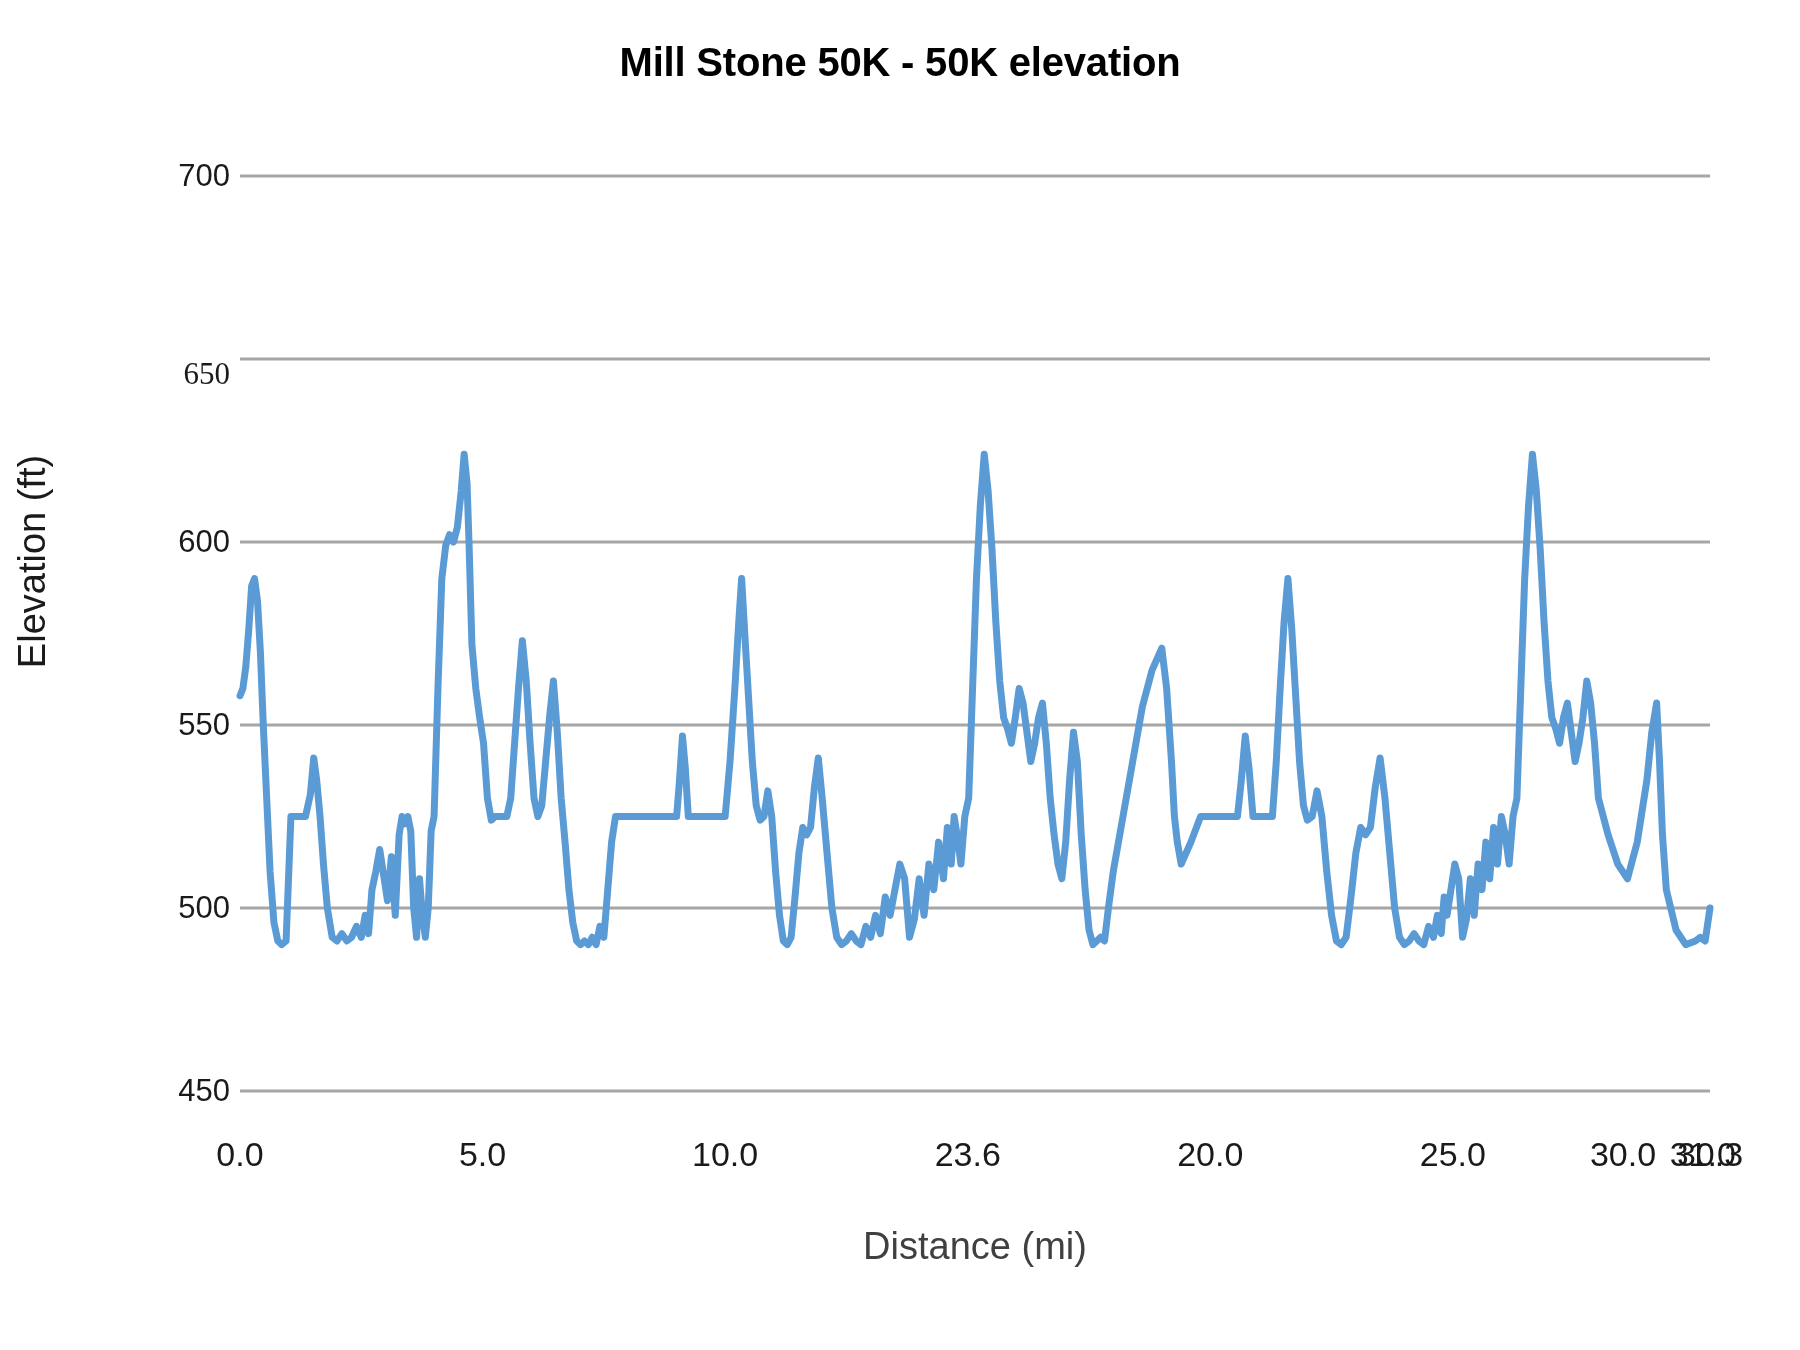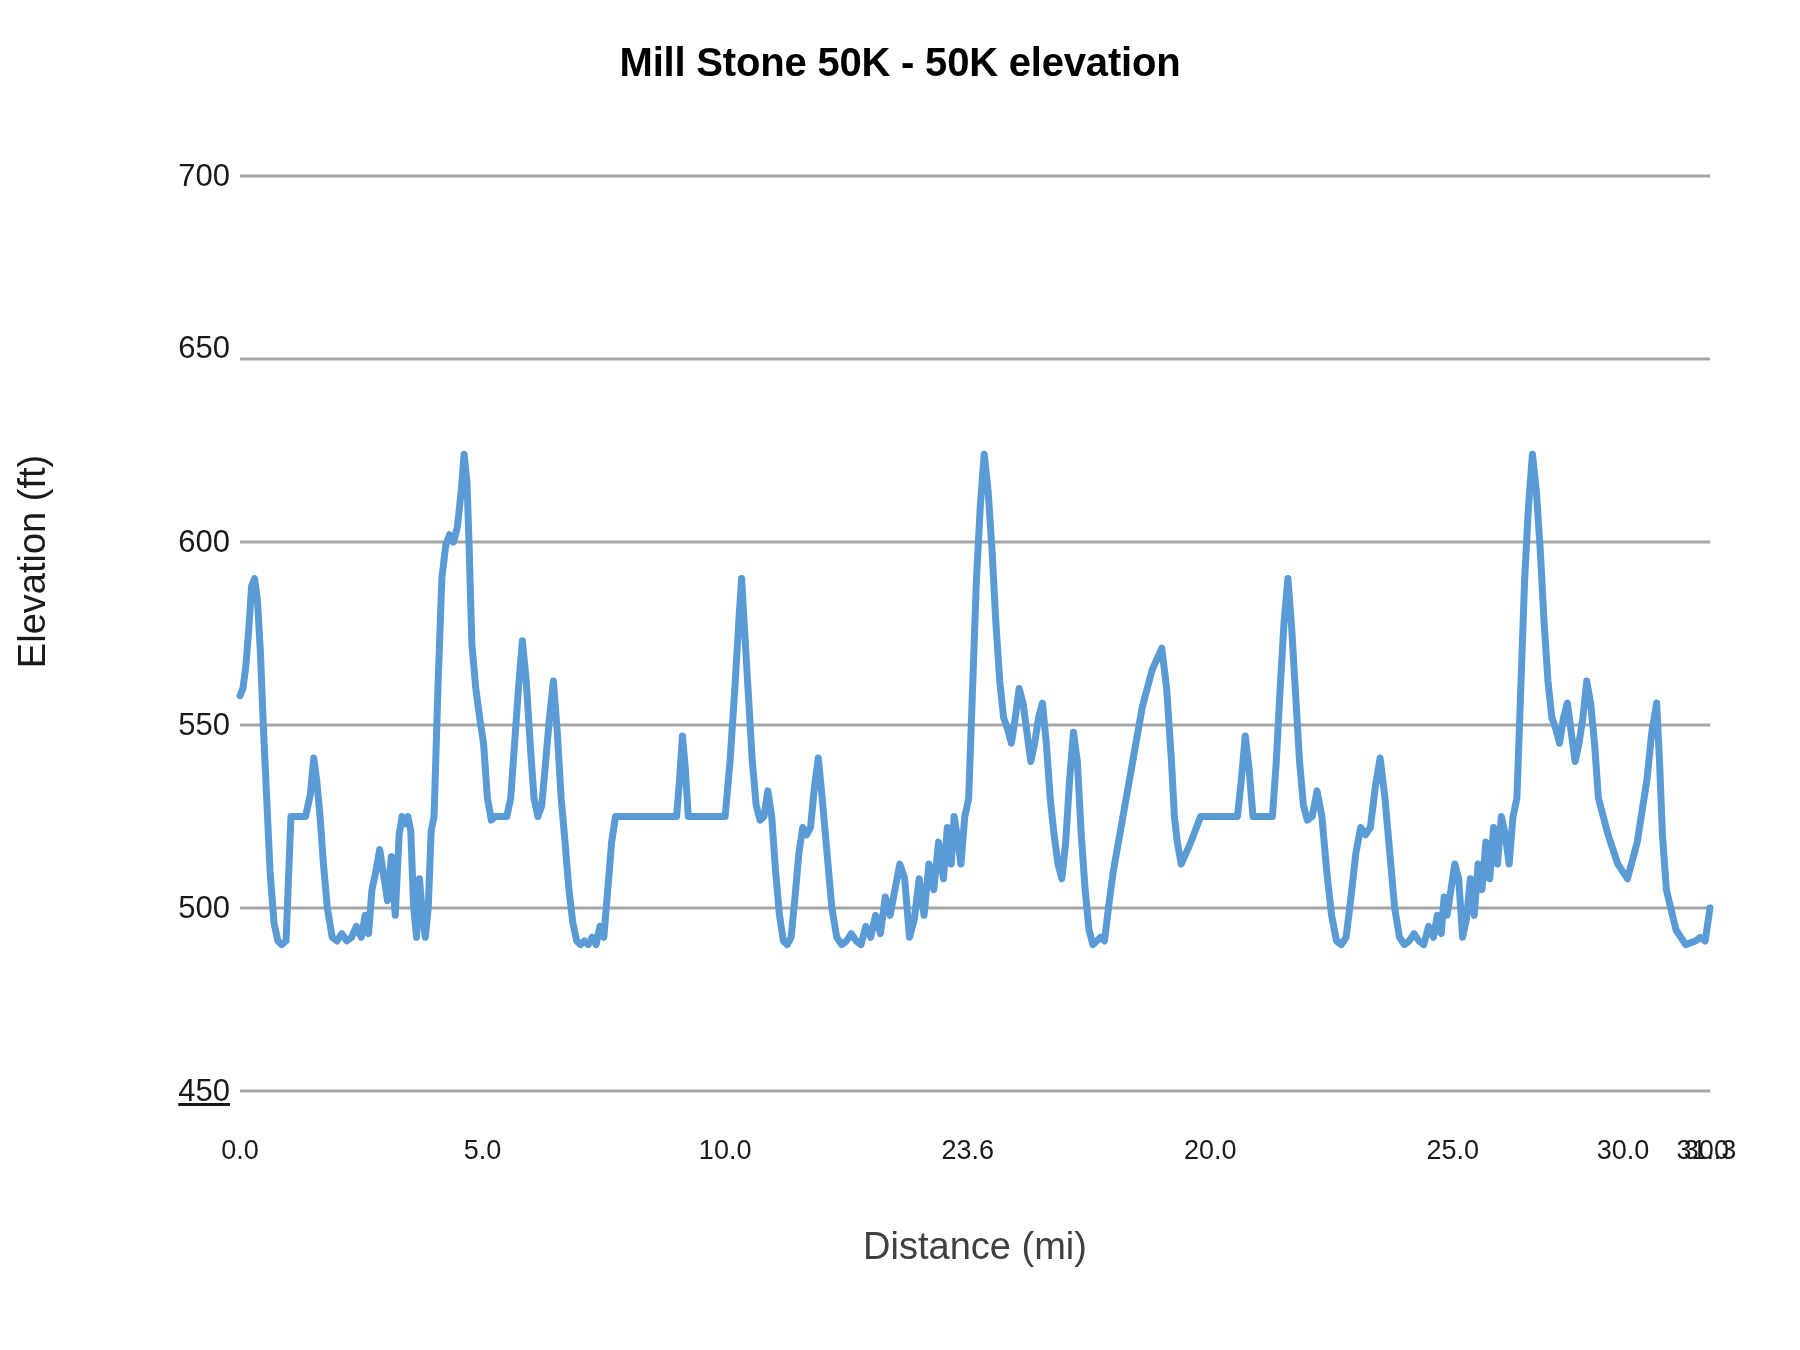--- a/index.html
+++ b/index.html
@@ -64,46 +64,46 @@
     top: 0;
     width: 130px;
     height: 1350px;
   }
   .x-tick-label {
     position: absolute;
     top: 1135px;
     width: 200px;
     margin-left: -100px;
     text-align: center;
-    font-size: 27px;
+    font-size: 34px;
     color: #1a1a1a;
   }
   #plot-svg {
     position: absolute;
     left: 0;
     top: 0;
   }
 </style>
 </head>
 <body>
 
 <div id="chart-root">
 
   <div id="chart-title">Mill Stone 50K - 50K elevation</div>
 
   <div id="y-axis-title">Elevation (ft)</div>
 
   <div id="x-axis-title">Distance (mi)</div>
 
   <div id="y-tick-labels">
-      <div class="y-tick-label" style="top: 1091px; text-decoration: underline;">450</div>
+      <div class="y-tick-label" style="top: 1091px;">450</div>
       <div class="y-tick-label" style="top: 908px;">500</div>
       <div class="y-tick-label" style="top: 725px;">550</div>
       <div class="y-tick-label" style="top: 542px;">600</div>
-      <div class="y-tick-label" style="top: 348px;">650</div>
+      <div class="y-tick-label" style="top: 374px; font-family: Liberation Serif, serif;">650</div>
       <div class="y-tick-label" style="top: 176px;">700</div>
     </div>
 
   <div id="x-tick-labels">
       <div class="x-tick-label" style="left: 240px;">0.0</div>
       <div class="x-tick-label" style="left: 482.574px;">5.0</div>
       <div class="x-tick-label" style="left: 725.149px;">10.0</div>
       <div class="x-tick-label" style="left: 967.723px;">23.6</div>
       <div class="x-tick-label" style="left: 1210.3px;">20.0</div>
       <div class="x-tick-label" style="left: 1452.87px;">25.0</div>

